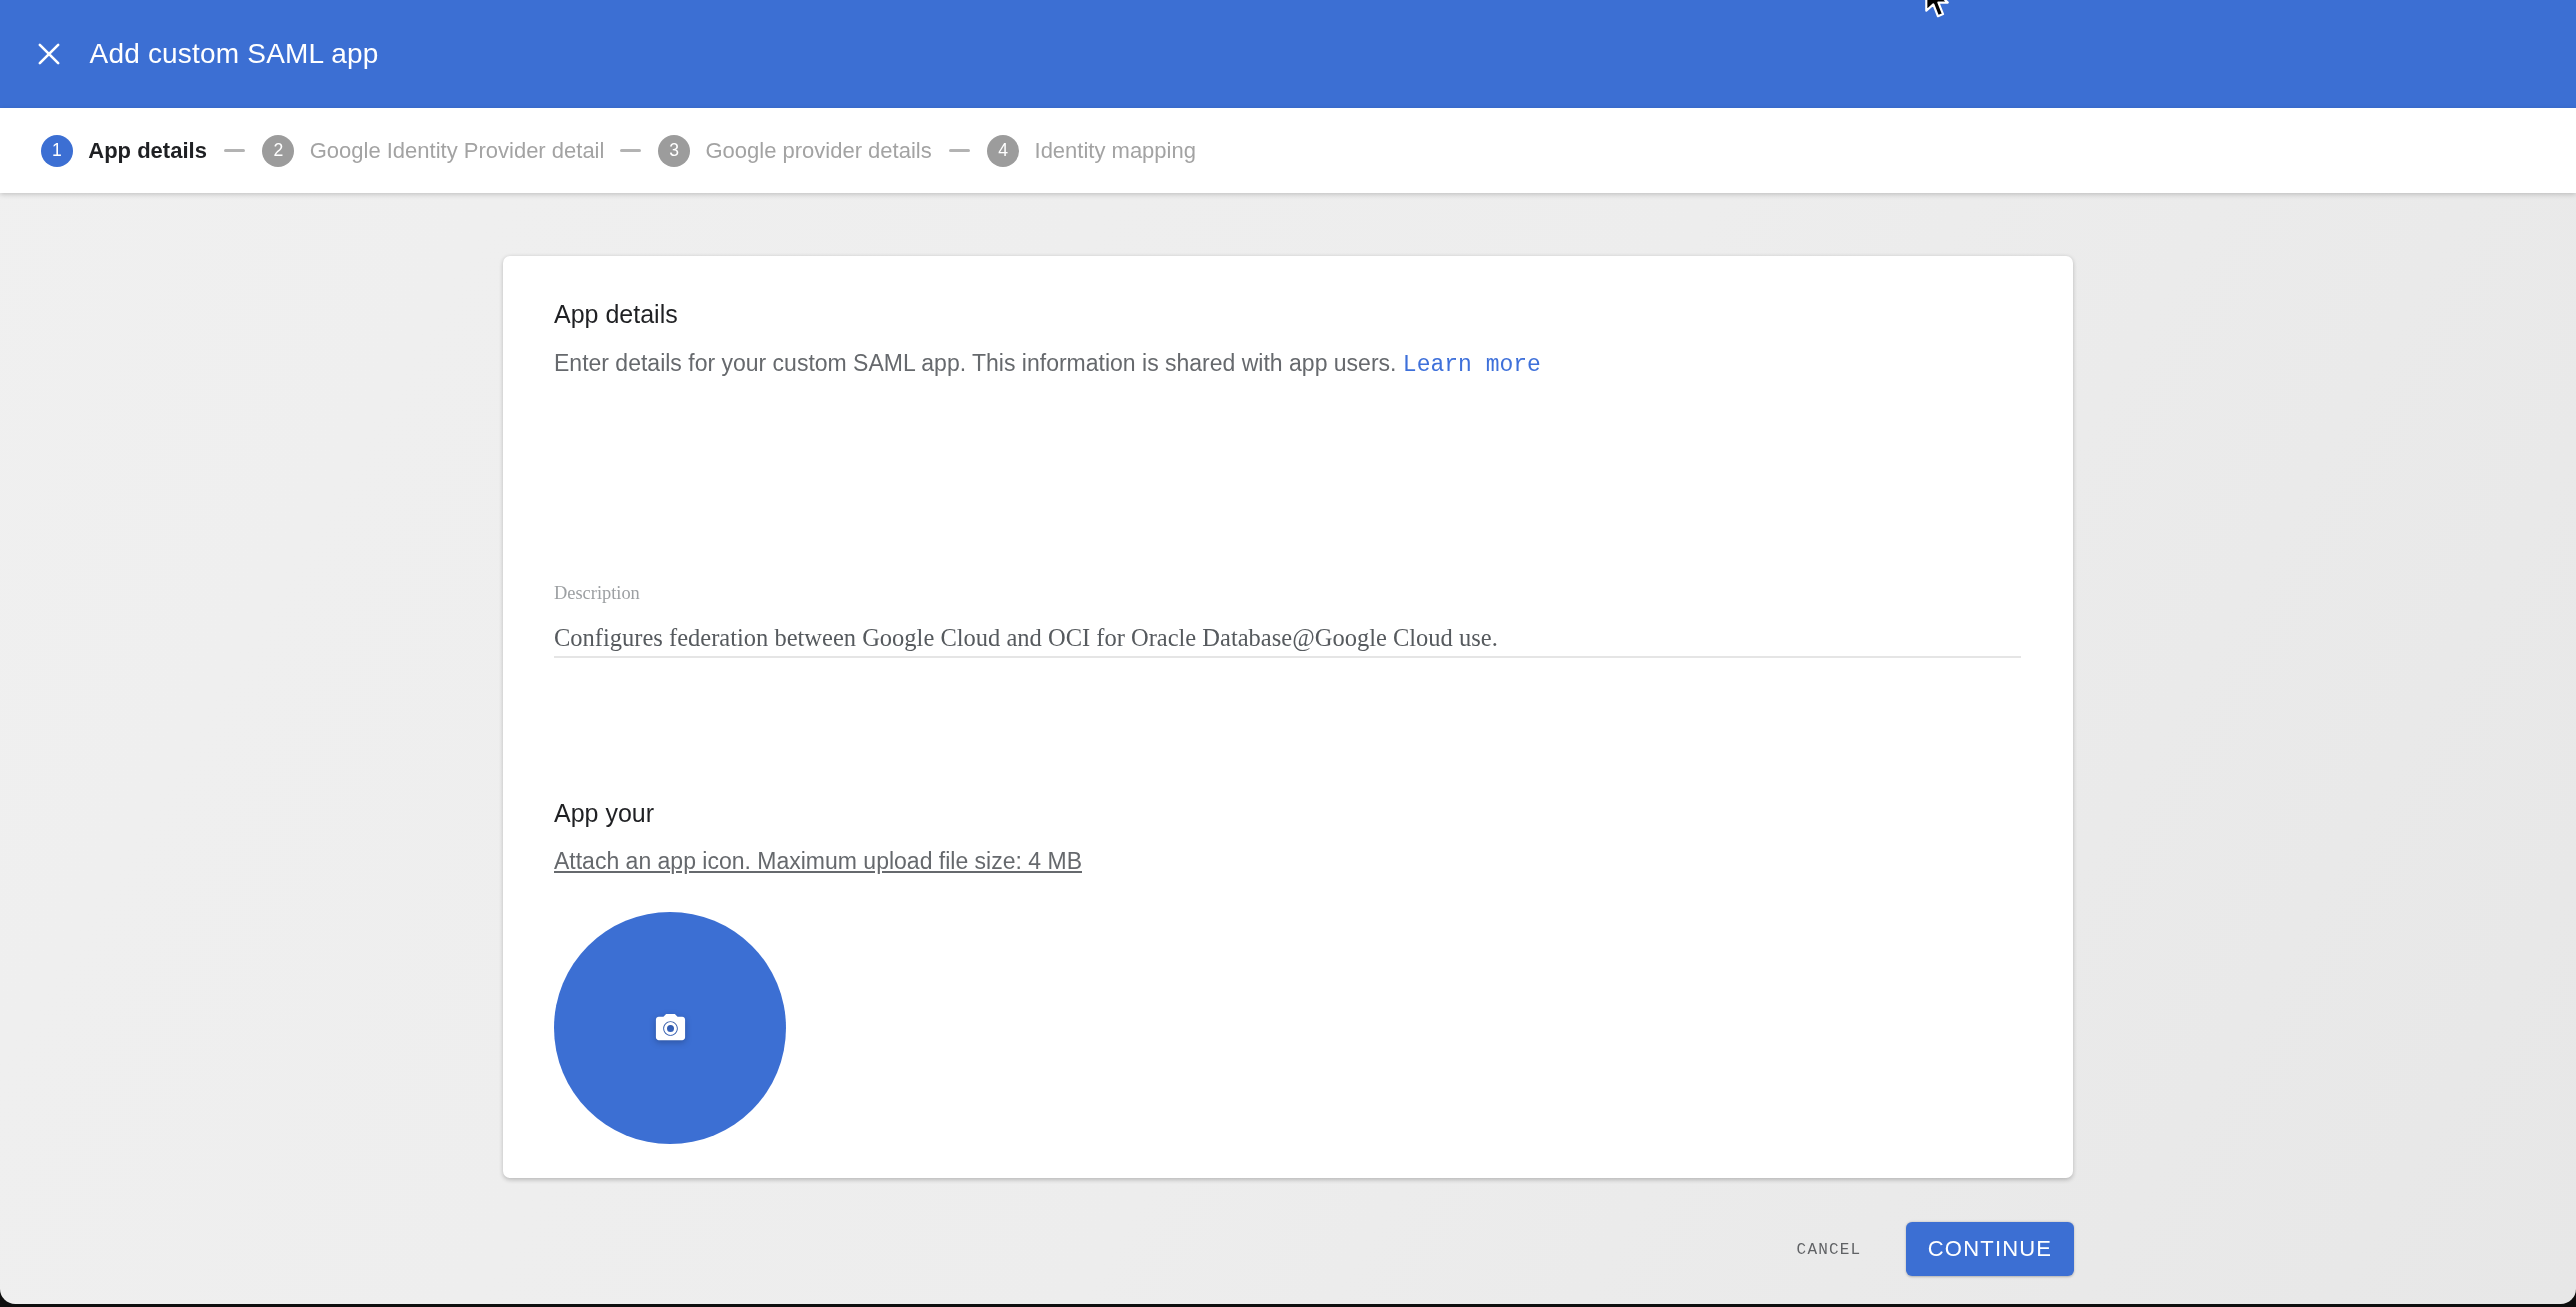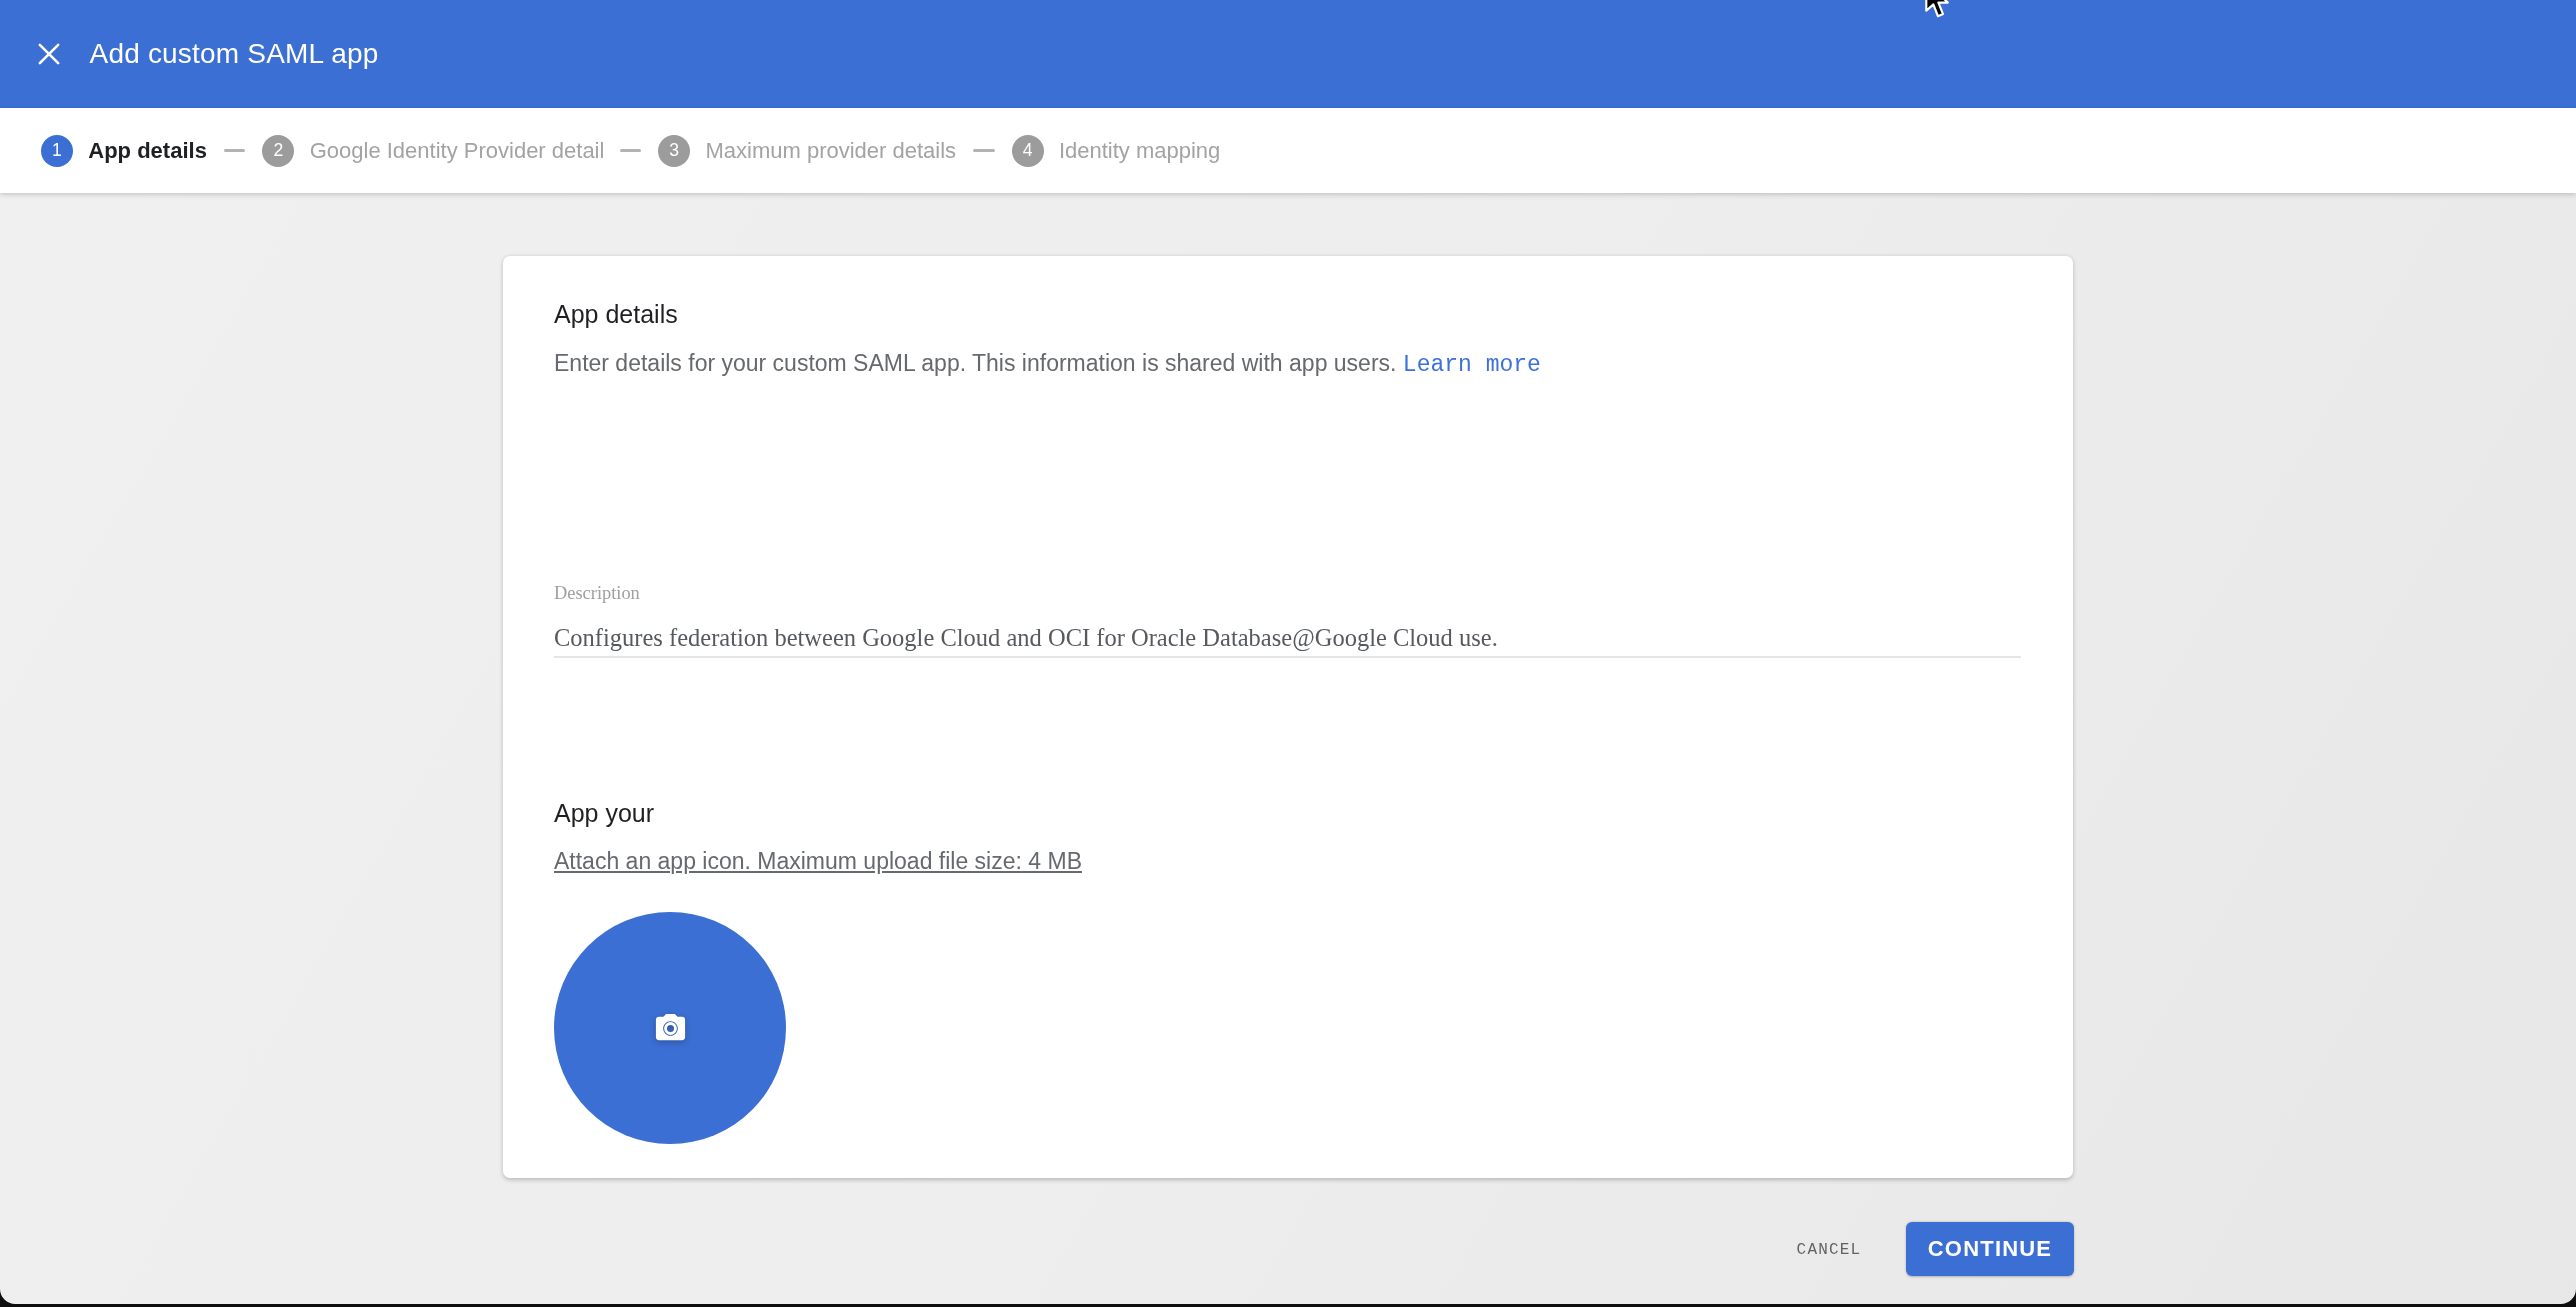--- a/index.html
+++ b/index.html
@@ -106,21 +106,21 @@
     position:absolute;left:1756px;top:1224px;width:146px;height:52px;
     background:transparent;border:none;cursor:pointer;
     font-family:Liberation Mono, monospace;
     font-size:16px;font-weight:500;color:#606265;letter-spacing:1.2px;
     display:flex;align-items:center;justify-content:center;
   }
   .footer-continue{
     position:absolute;left:1906px;top:1222px;width:168px;height:54px;
     background:var(--accent);border:none;border-radius:6.1px;cursor:pointer;
     font-family:"Liberation Sans", sans-serif;
-    font-size:22px;font-weight:700;color:#ffffff;letter-spacing:1.2px;
+    font-size:22px;font-weight:400;color:#ffffff;letter-spacing:1.2px;
     display:flex;align-items:center;justify-content:center;
     box-shadow:0 0.8px 2.3px rgba(0,0,0,0.25);
   }
   
   .cursor{position:absolute;left:1920px;top:-20px;pointer-events:none;}
 </style>
 </head>
 <body>
 
 <div class="app-surface">
@@ -147,21 +147,21 @@
 
     <div class="step">
       <div class="step-circle">2</div>
       <div class="step-label step-label--clip">Google Identity Provider details</div>
     </div>
 
     <div class="step-sep"></div>
 
     <div class="step">
       <div class="step-circle">3</div>
-      <div class="step-label">Maximum provider details</div>
+      <div class="step-label">Google provider details</div>
     </div>
 
     <div class="step-sep"></div>
 
     <div class="step">
       <div class="step-circle">4</div>
       <div class="step-label">Identity mapping</div>
     </div>
 
   </div>

